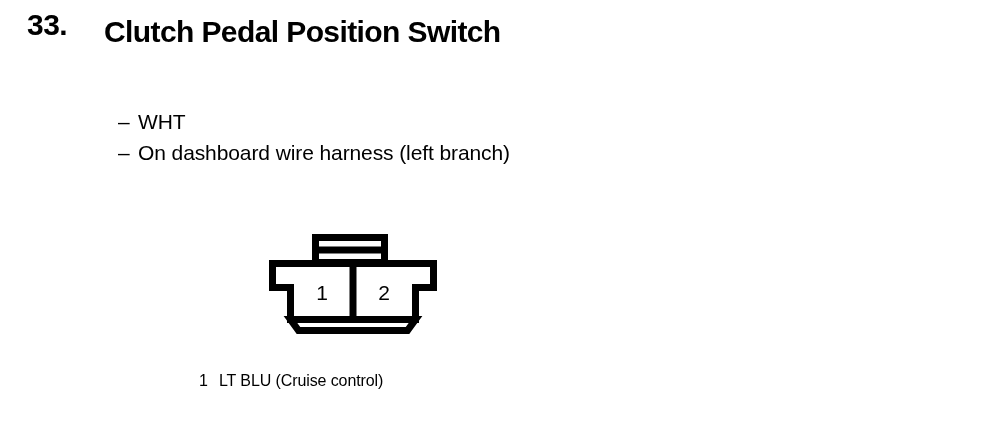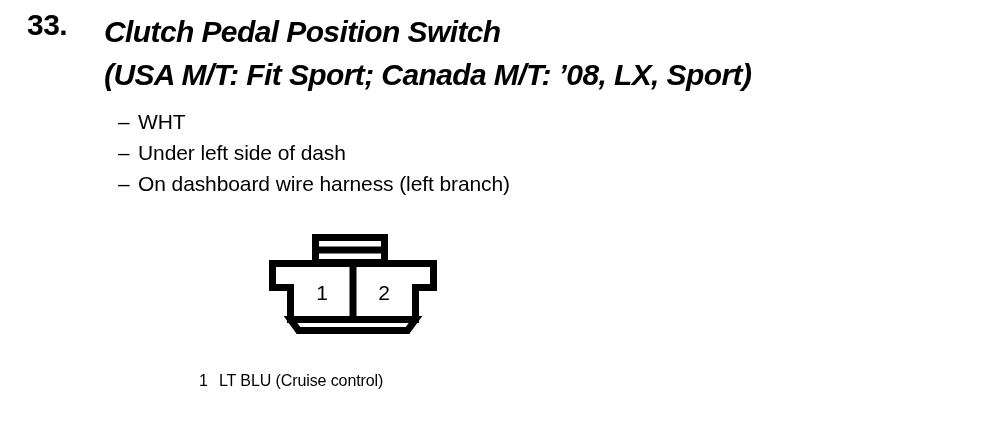--- a/index.html
+++ b/index.html
@@ -32,21 +32,20 @@
     font-size: 30px;
     font-weight: bold;
     letter-spacing: -0.5px;
     line-height: 1;
   }
   .title-block {
     position: absolute;
     left: 104px;
     top: 10px;
     width: 904px;
-    font-style: italic;
   }
   .title-line {
     font-size: 30px;
     font-weight: bold;
     line-height: 43px;
     letter-spacing: -0.6px;
     white-space: nowrap;
   }
 
   
@@ -96,30 +95,26 @@
     width: 20px;
   }
 </style>
 </head>
 <body>
 
 <div class="header">
   <div class="item-number">33.</div>
   <div class="title-block">
     <div class="title-line">Clutch Pedal Position Switch</div>
-    <div class="title-line">(USA M/T: Fit Sport; Canada M/T: ’08, LX, Sport)</div>
   </div>
 </div>
 
 <div class="bullets">
   <div class="bullet-row">
     <span class="bullet-dash">–</span><span>WHT</span>
-  </div>
-  <div class="bullet-row">
-    <span class="bullet-dash">–</span><span>Under left side of dash</span>
   </div>
   <div class="bullet-row">
     <span class="bullet-dash">–</span><span>On dashboard wire harness (left branch)</span>
   </div>
 </div>
 
 <div class="connector-wrap">
   <svg width="182" height="104" viewBox="0 0 182 104" xmlns="http://www.w3.org/2000/svg">
     <g fill="none" stroke="#000000" stroke-width="7" stroke-linejoin="miter" stroke-linecap="butt">
 

